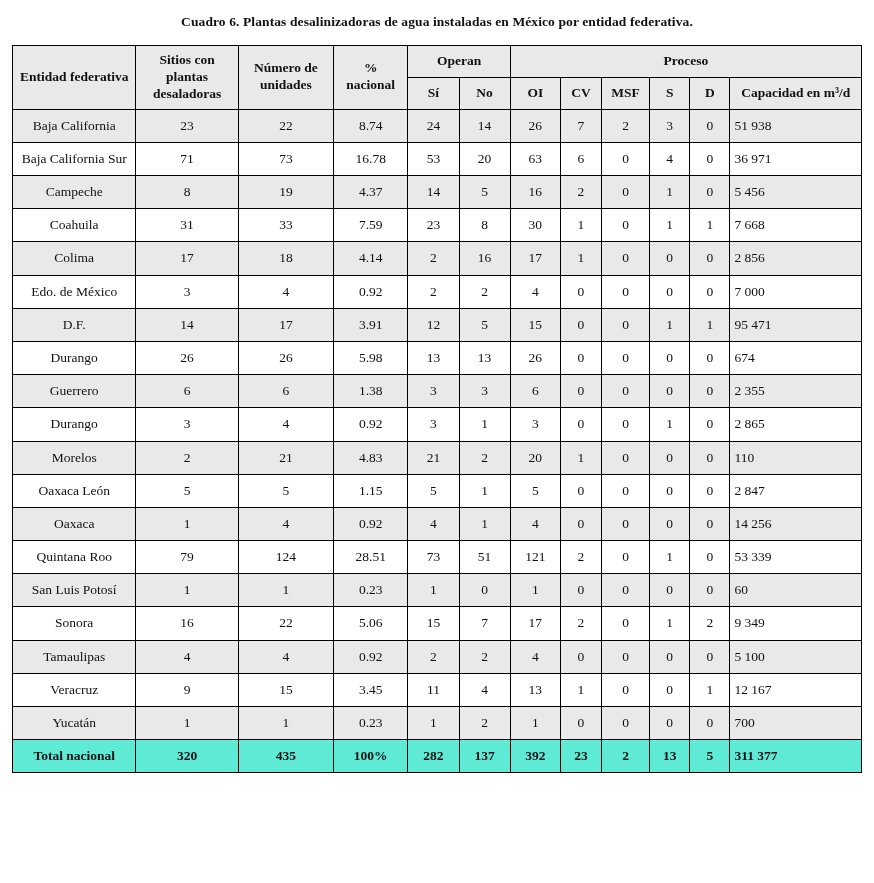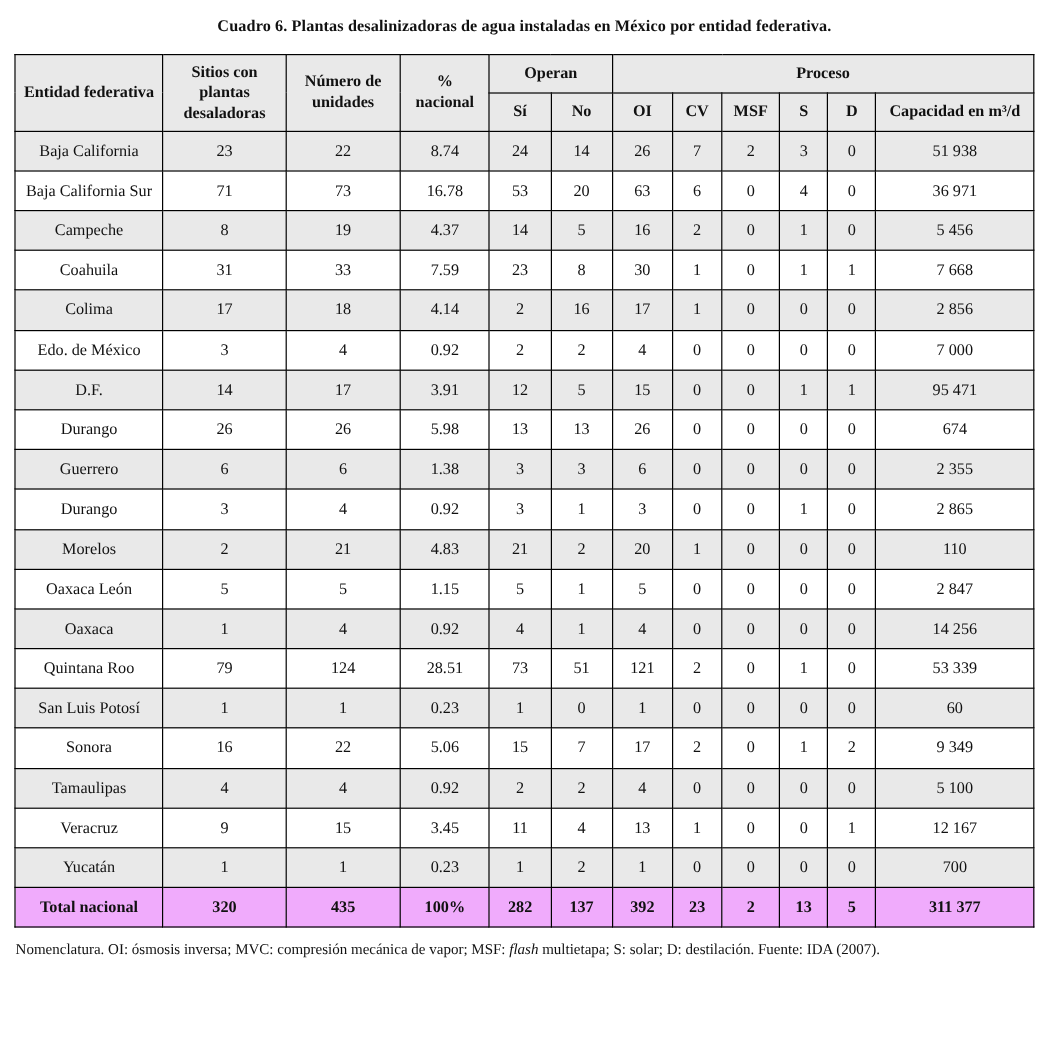--- a/index.html
+++ b/index.html
@@ -36,23 +36,23 @@
     text-align: center;
     padding: 6px 4px;
     line-height: 1.25;
   }
   table.data-table td {
     padding: 8px 4px;
     line-height: 1.2;
   }
   td.col-entidad { text-align: center; padding-left: 8px; }
   td.col-num { text-align: center; }
-  td.col-capacidad { text-align: center; padding-right: 14px; margin-top: 36px; }
+  td.col-capacidad { text-align: left; padding-right: 14px; margin-top: 36px; }
   tbody tr:nth-child(odd) { background: #e9e9e9; }
-  tbody tr.total-row { background: #f0abfc; font-weight: bold; }
+  tbody tr.total-row { background: #5eead4; font-weight: bold; }
   .footnote {
     font-size: 12.5px;
     padding: 11px 0 0 1px;
     color: #111111;
   }
   .italic { font-style: italic; }
 </style>
 </head>
 <body>
 
@@ -372,17 +372,14 @@
           <td class="col-num">392</td>
           <td class="col-num">23</td>
           <td class="col-num">2</td>
           <td class="col-num">13</td>
           <td class="col-num">5</td>
           <td class="col-capacidad">311 377</td>
         </tr>
       </tbody>
   </table>
 
-  <div class="footnote">
-    <span>Nomenclatura. OI: ósmosis inversa; MVC: compresión mecánica de vapor; MSF: </span><span class="italic">flash</span><span> multietapa; S: solar; D: destilación. Fuente: IDA (2007).</span>
-  </div>
 
 </div>
 
 </body></html>

